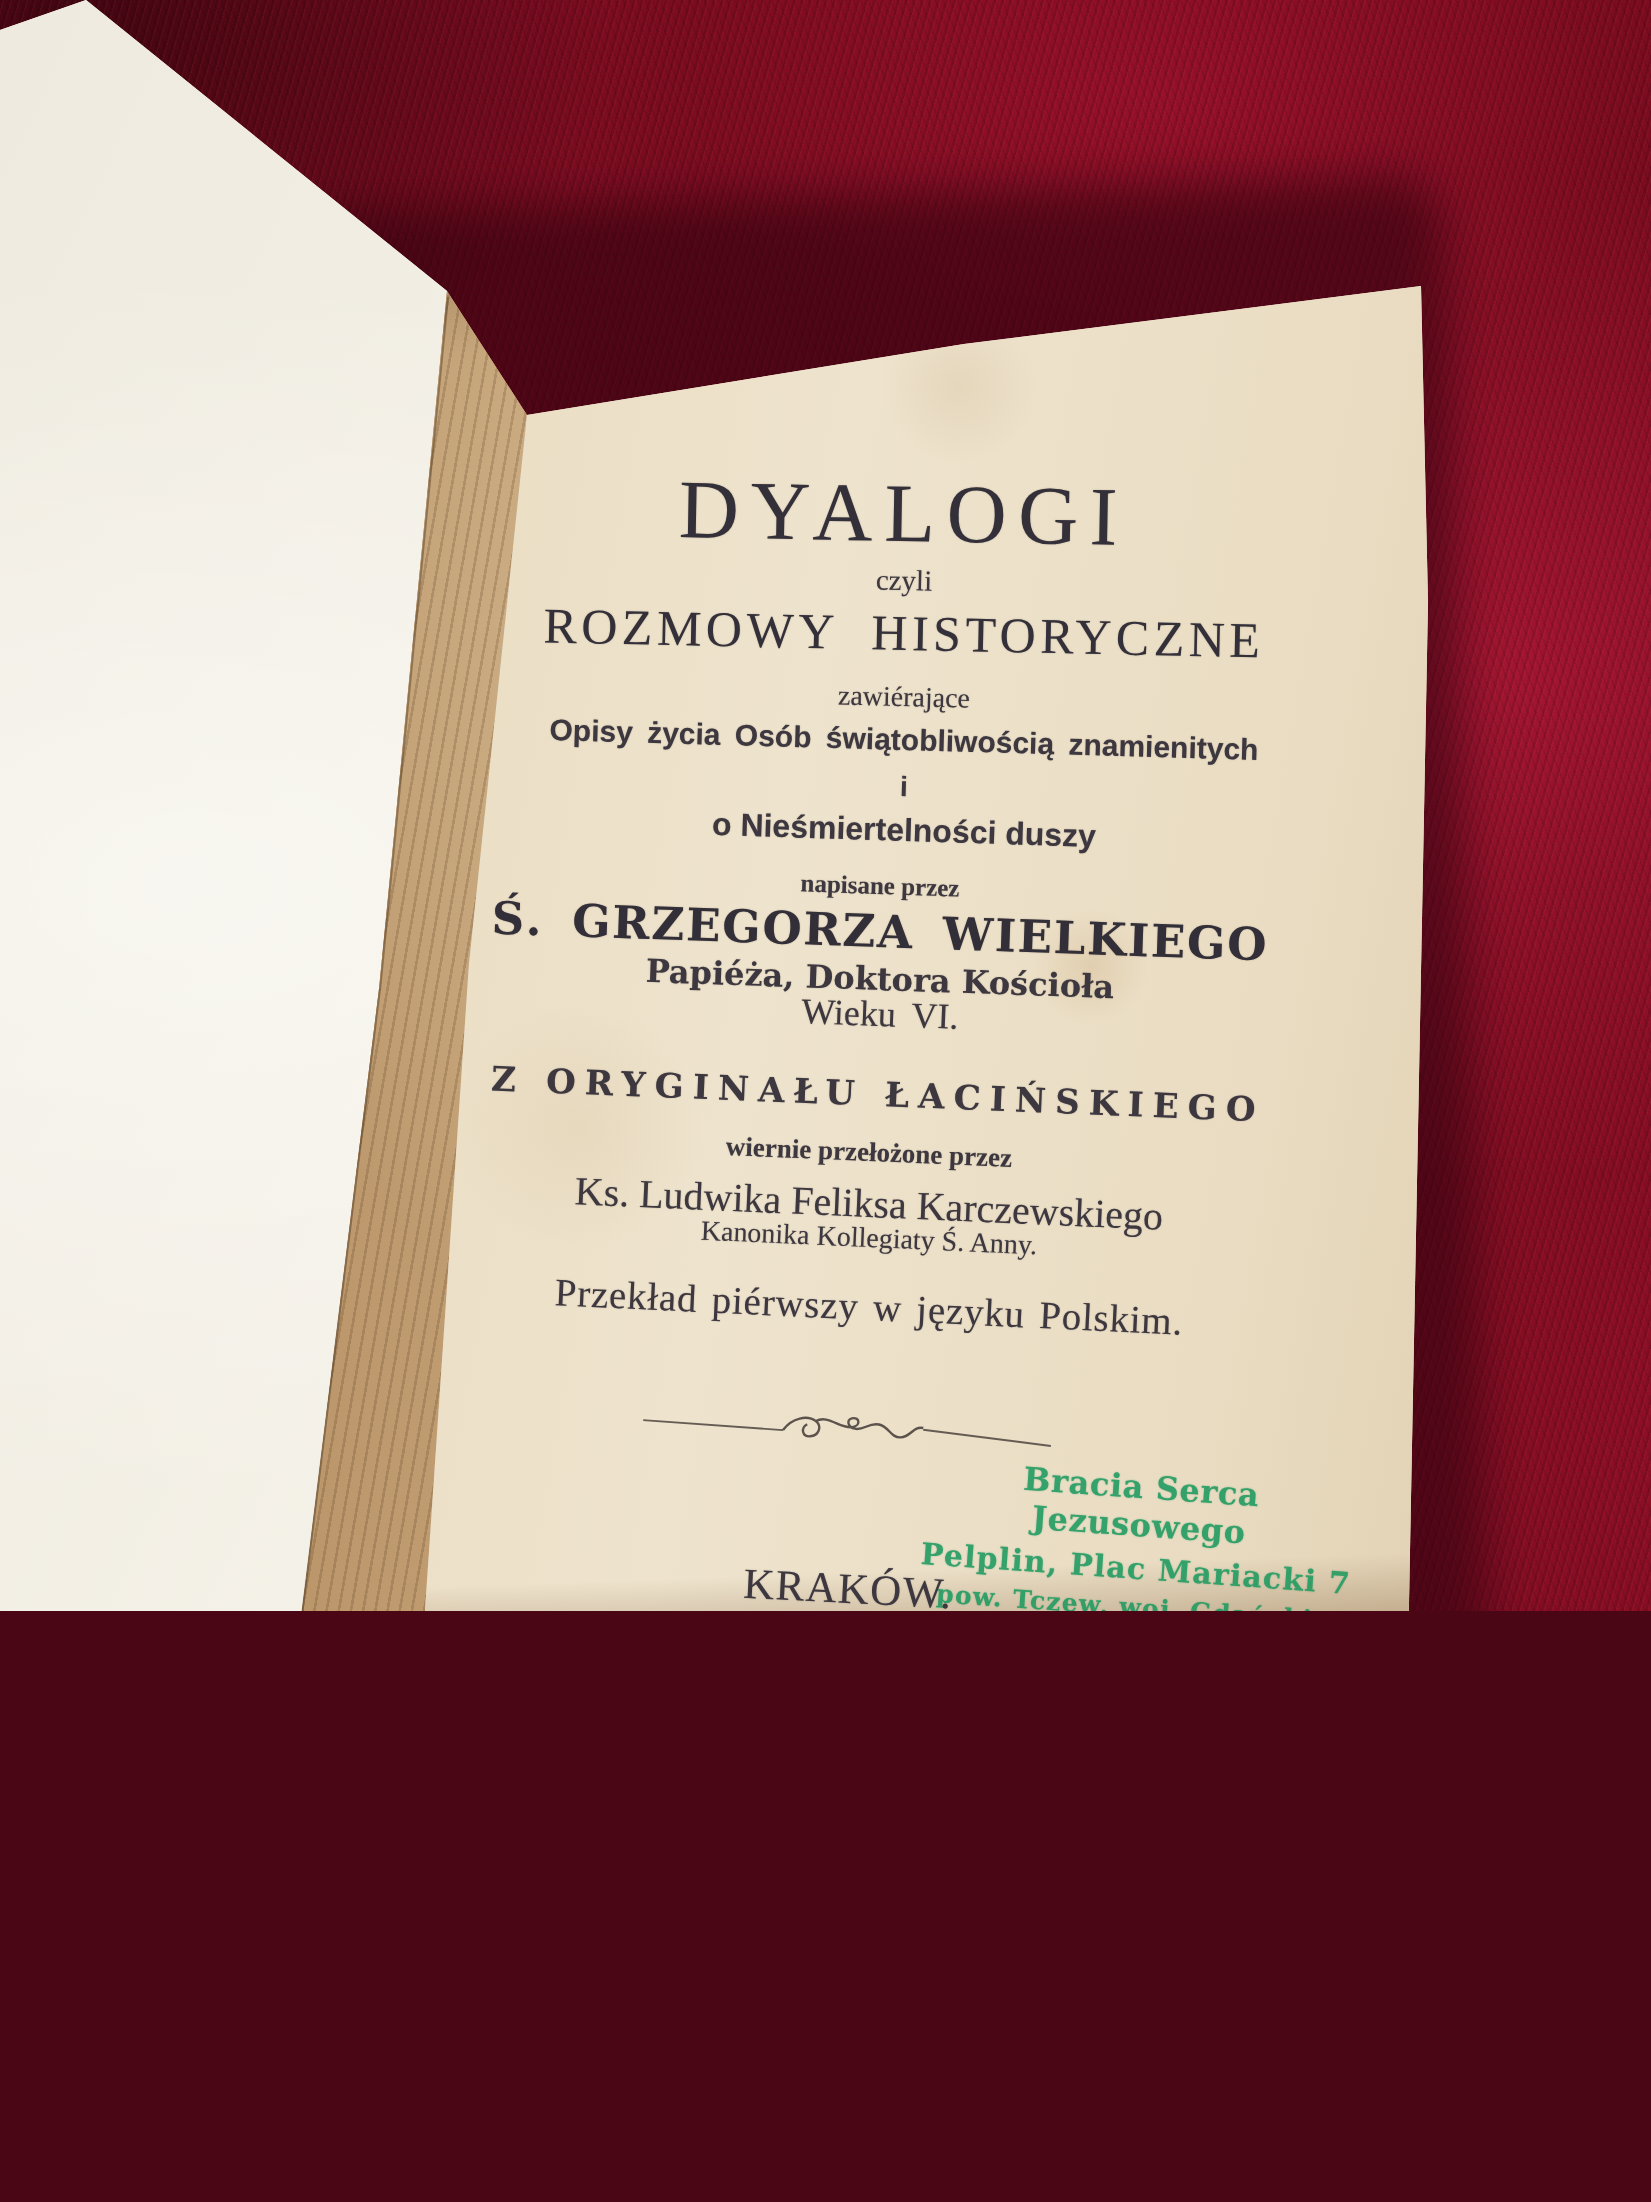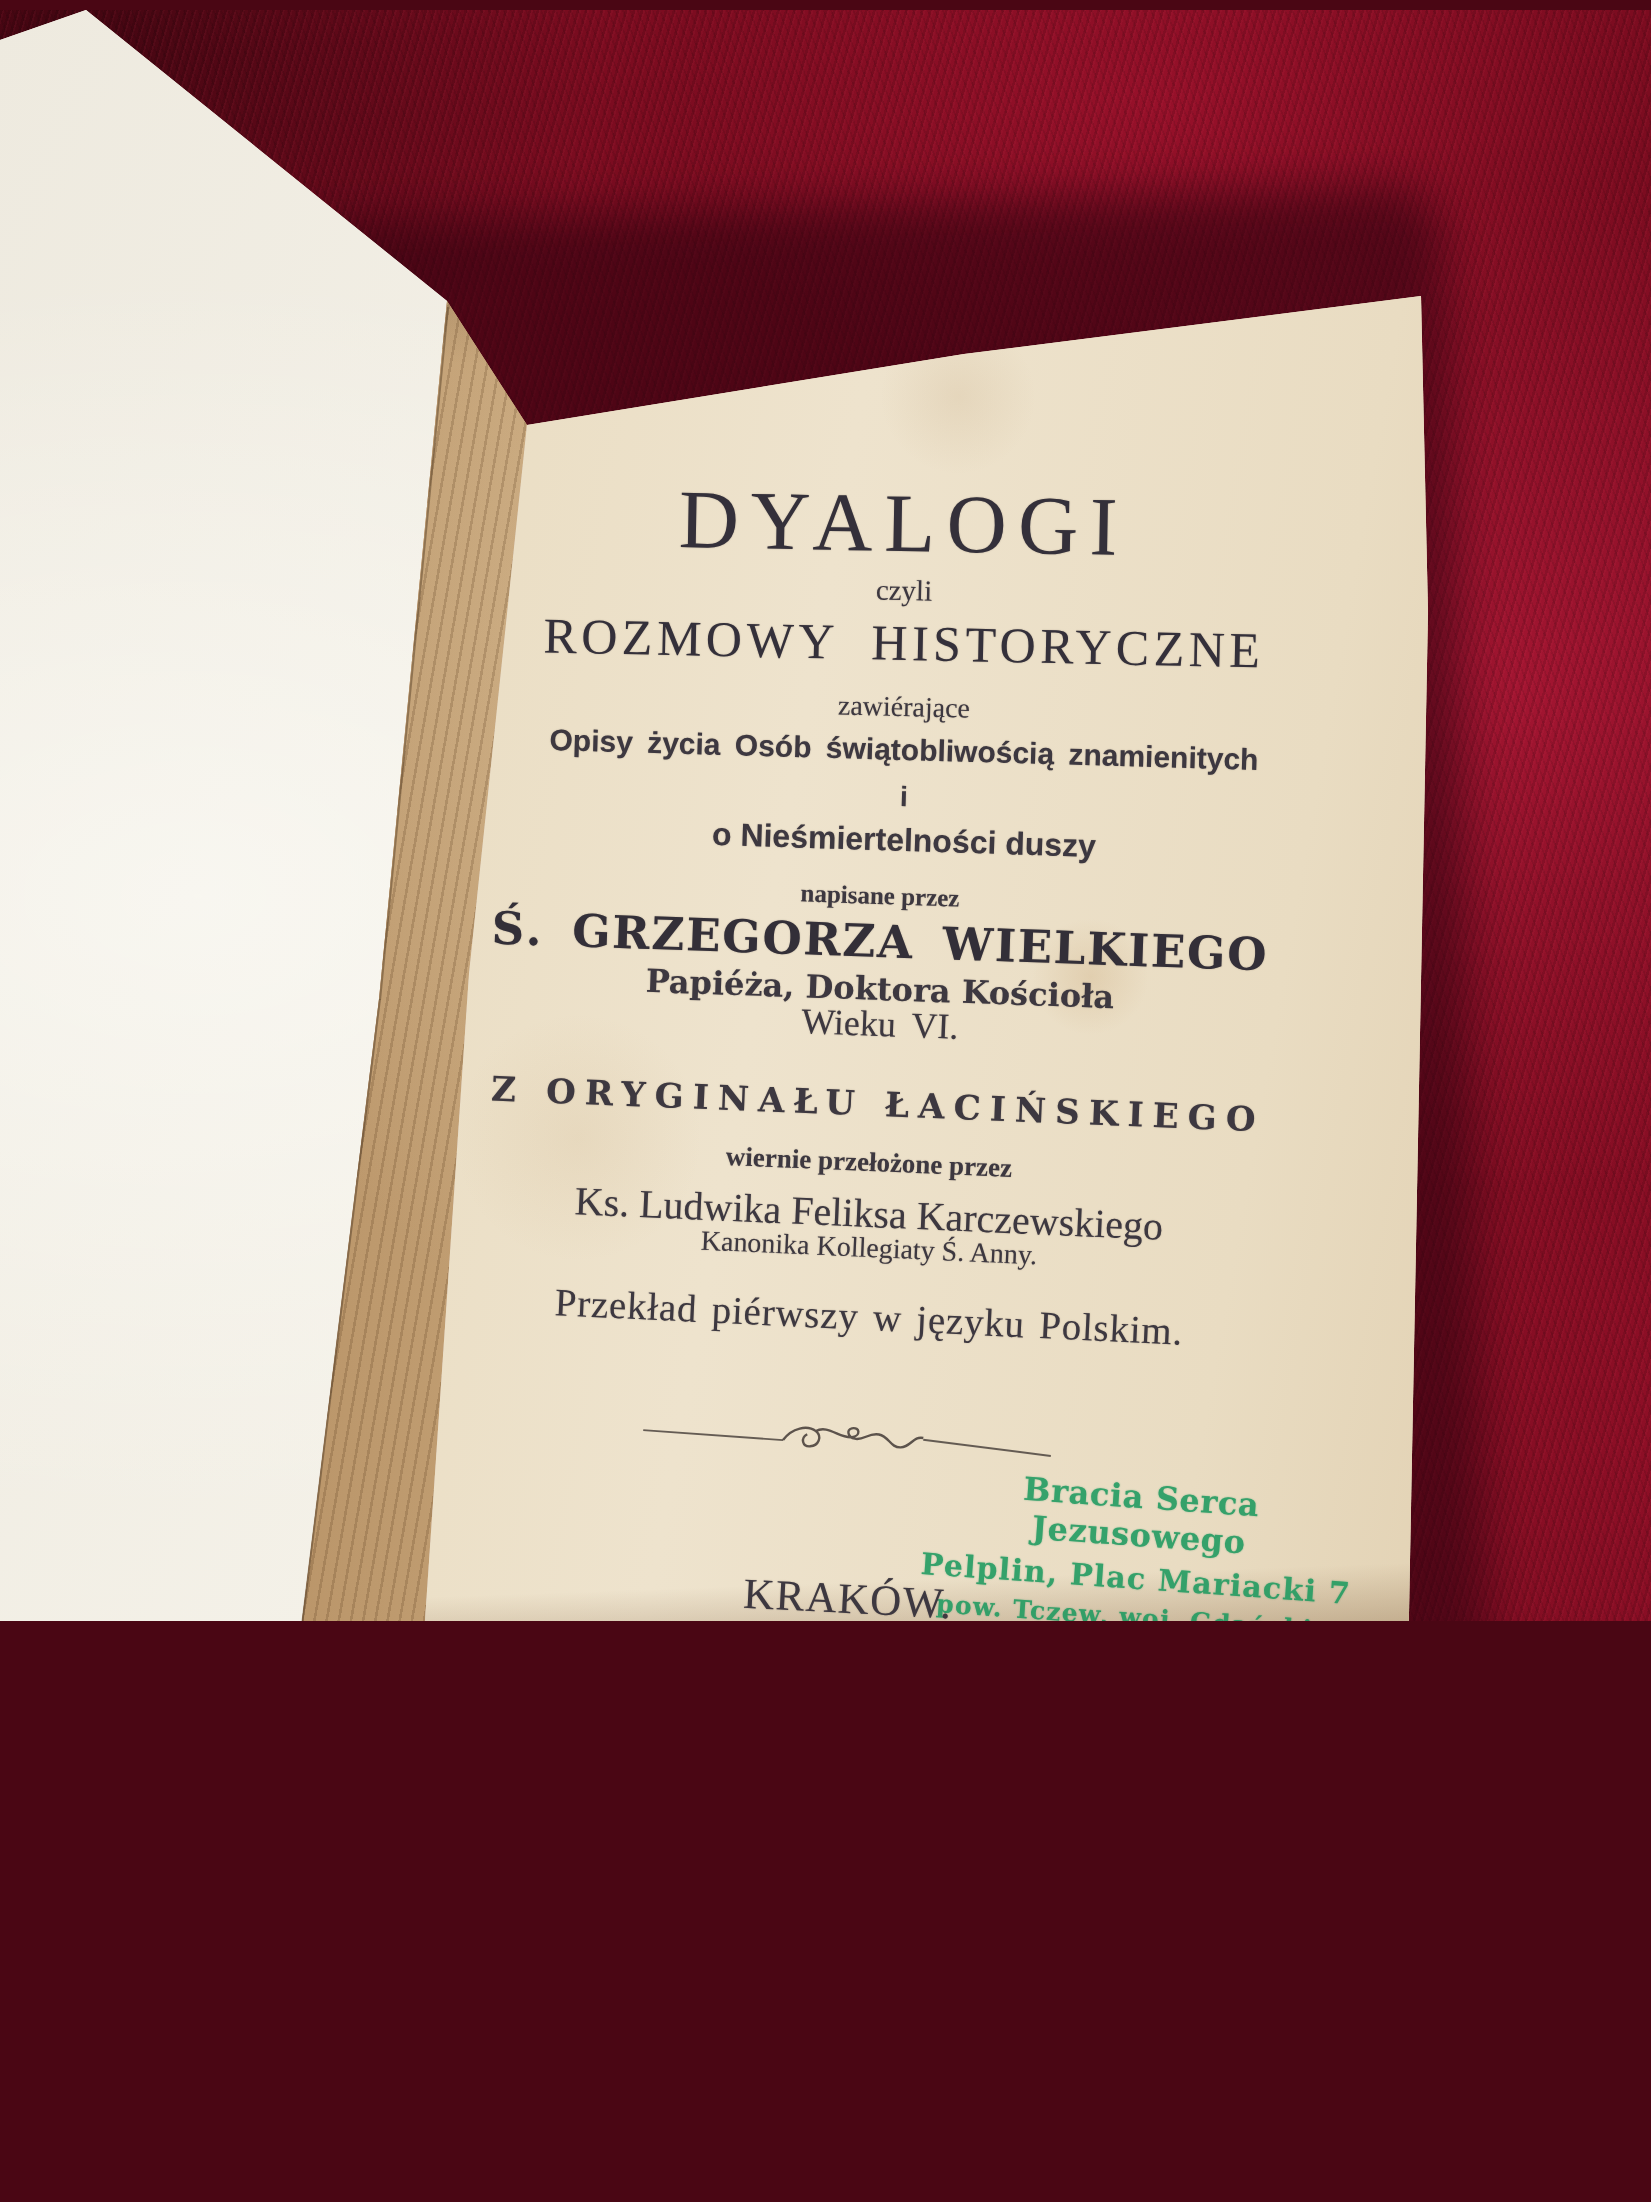--- a/index.html
+++ b/index.html
@@ -1,16 +1,16 @@
 <!DOCTYPE html>
 <html style="font-size:13.8px"><head>
 <meta charset="utf-8">
 <style>
   html,body{margin:0;padding:0;background:#4a0614;}
-  .scene{position:relative;width:1652px;height:1611px;overflow:hidden;background:#7c0c20;margin-top:10px;}
+  .scene{position:relative;width:1652px;height:1611px;overflow:hidden;background:#7c0c20;}
 
   
   .blanket{position:absolute;inset:0;background-color:#7c0c20;
     background-image:
       repeating-linear-gradient(106deg, rgba(0,0,0,.10) 0 2.6px, rgba(255,80,110,.05) 2.6px 4.3px, rgba(0,0,0,0) 4.3px 7.7px),
       repeating-linear-gradient(68deg, rgba(0,0,0,.08) 0 1.7px, rgba(0,0,0,0) 1.7px 6.9px),
       radial-gradient(ellipse 946px 774px at 92% 42%, rgba(220,35,75,.40), rgba(220,35,75,0) 65%),
       radial-gradient(ellipse 688px 430px at 70% 6%, rgba(200,25,60,.35), rgba(200,25,60,0) 70%),
       radial-gradient(ellipse 774px 602px at 4% 2%, rgba(15,0,4,.55), rgba(15,0,4,0) 70%),
       radial-gradient(ellipse 1032px 516px at 45% 102%, rgba(25,0,7,.5), rgba(25,0,7,0) 70%),

